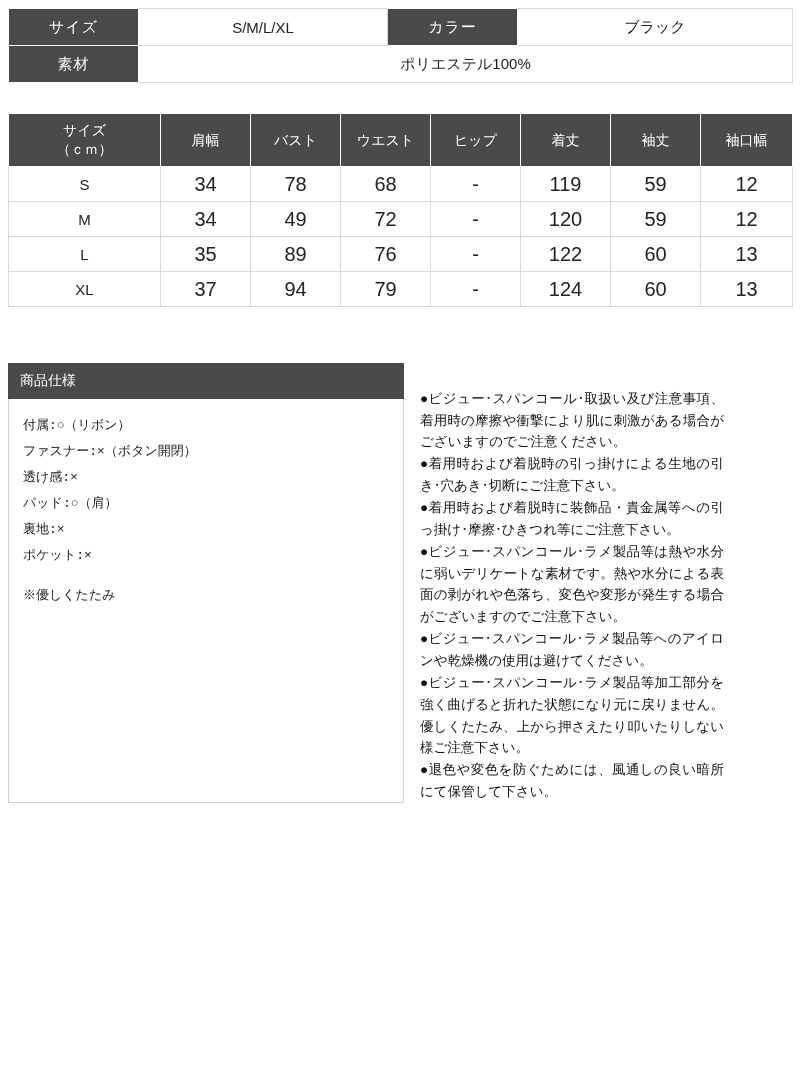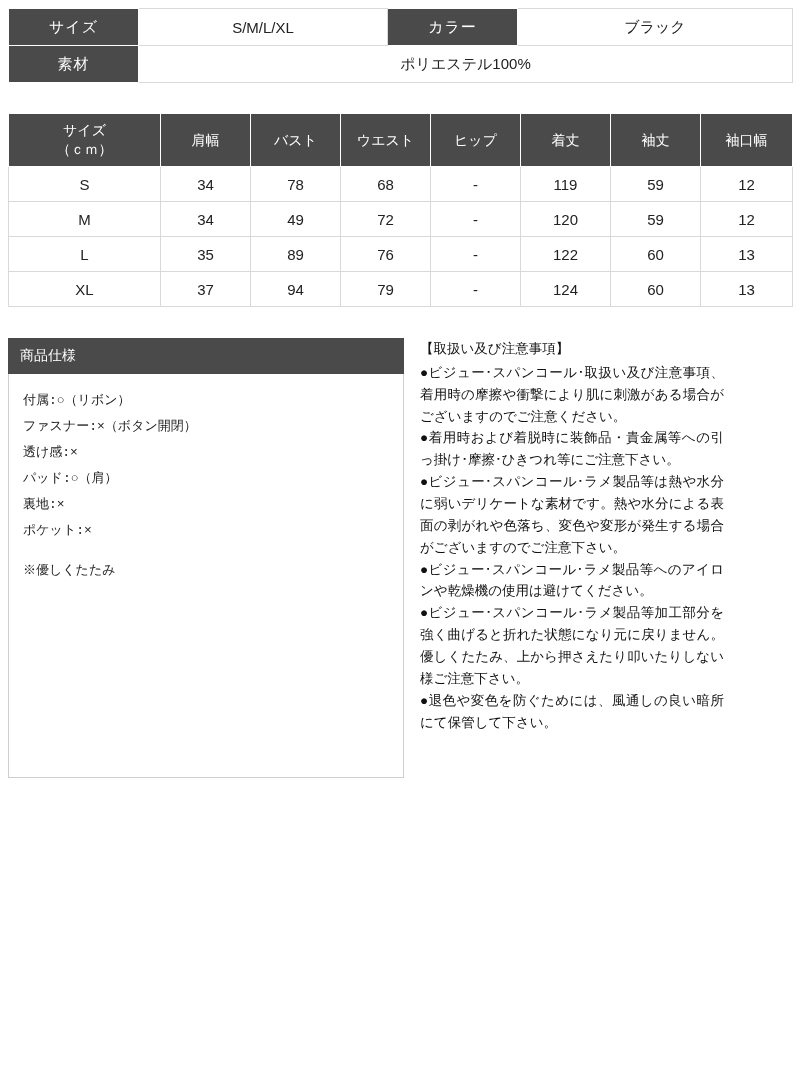--- a/index.html
+++ b/index.html
@@ -67,37 +67,37 @@
     line-height: 1.35;
     border: 1px solid #ffffff;
     height: 52px;
     vertical-align: middle;
     text-align: center;
     padding: 0;
   }
   .size-table td {
     background: #ffffff;
     color: #222222;
-    font-size: 15px;
+    font-size: 20px;
     border: 1px solid #d9d9d9;
     height: 34px;
     text-align: center;
     vertical-align: middle;
     padding: 0;
   }
   .size-table td.rowhdr {
     font-size: 15px;
   }
 
   
   .panels {
-    margin-top: 31px;
+    margin-top: 56px;
     display: flex;
     gap: 16px;
-    align-items: flex-start;
+    align-items: flex-end;
   }
   .panel-left {
     width: 430px;
     box-sizing: border-box;
   }
   .panel-left .panel-head {
     background: #4a4a4a;
     color: #ffffff;
     font-size: 14px;
     padding: 9px 12px;
@@ -241,22 +241,22 @@
         <div>透け感:×</div>
         <div>パッド:○（肩）</div>
         <div>裏地:×</div>
         <div>ポケット:×</div>
         <div class="gap"></div>
         <div>※優しくたたみ</div>
       </div>
     </div>
 
     <div class="panel-right">
-      <div class="note-title">【取扱い及び注意事項】</div>
       <p>●ビジュー･スパンコール･取扱い及び注意事項、着用時の摩擦や衝撃により肌に刺激がある場合がございますのでご注意ください。</p>
+      <p>●着用時および着脱時の引っ掛けによる生地の引き･穴あき･切断にご注意下さい。</p>
       <p>●着用時および着脱時に装飾品・貴金属等への引っ掛け･摩擦･ひきつれ等にご注意下さい。</p>
       <p>●ビジュー･スパンコール･ラメ製品等は熱や水分に弱いデリケートな素材です。熱や水分による表面の剥がれや色落ち、変色や変形が発生する場合がございますのでご注意下さい。</p>
       <p>●ビジュー･スパンコール･ラメ製品等へのアイロンや乾燥機の使用は避けてください。</p>
       <p>●ビジュー･スパンコール･ラメ製品等加工部分を強く曲げると折れた状態になり元に戻りません。優しくたたみ、上から押さえたり叩いたりしない様ご注意下さい。</p>
       <p>●退色や変色を防ぐためには、風通しの良い暗所にて保管して下さい。</p>
     </div>
 
   </div>
 </div>
 

